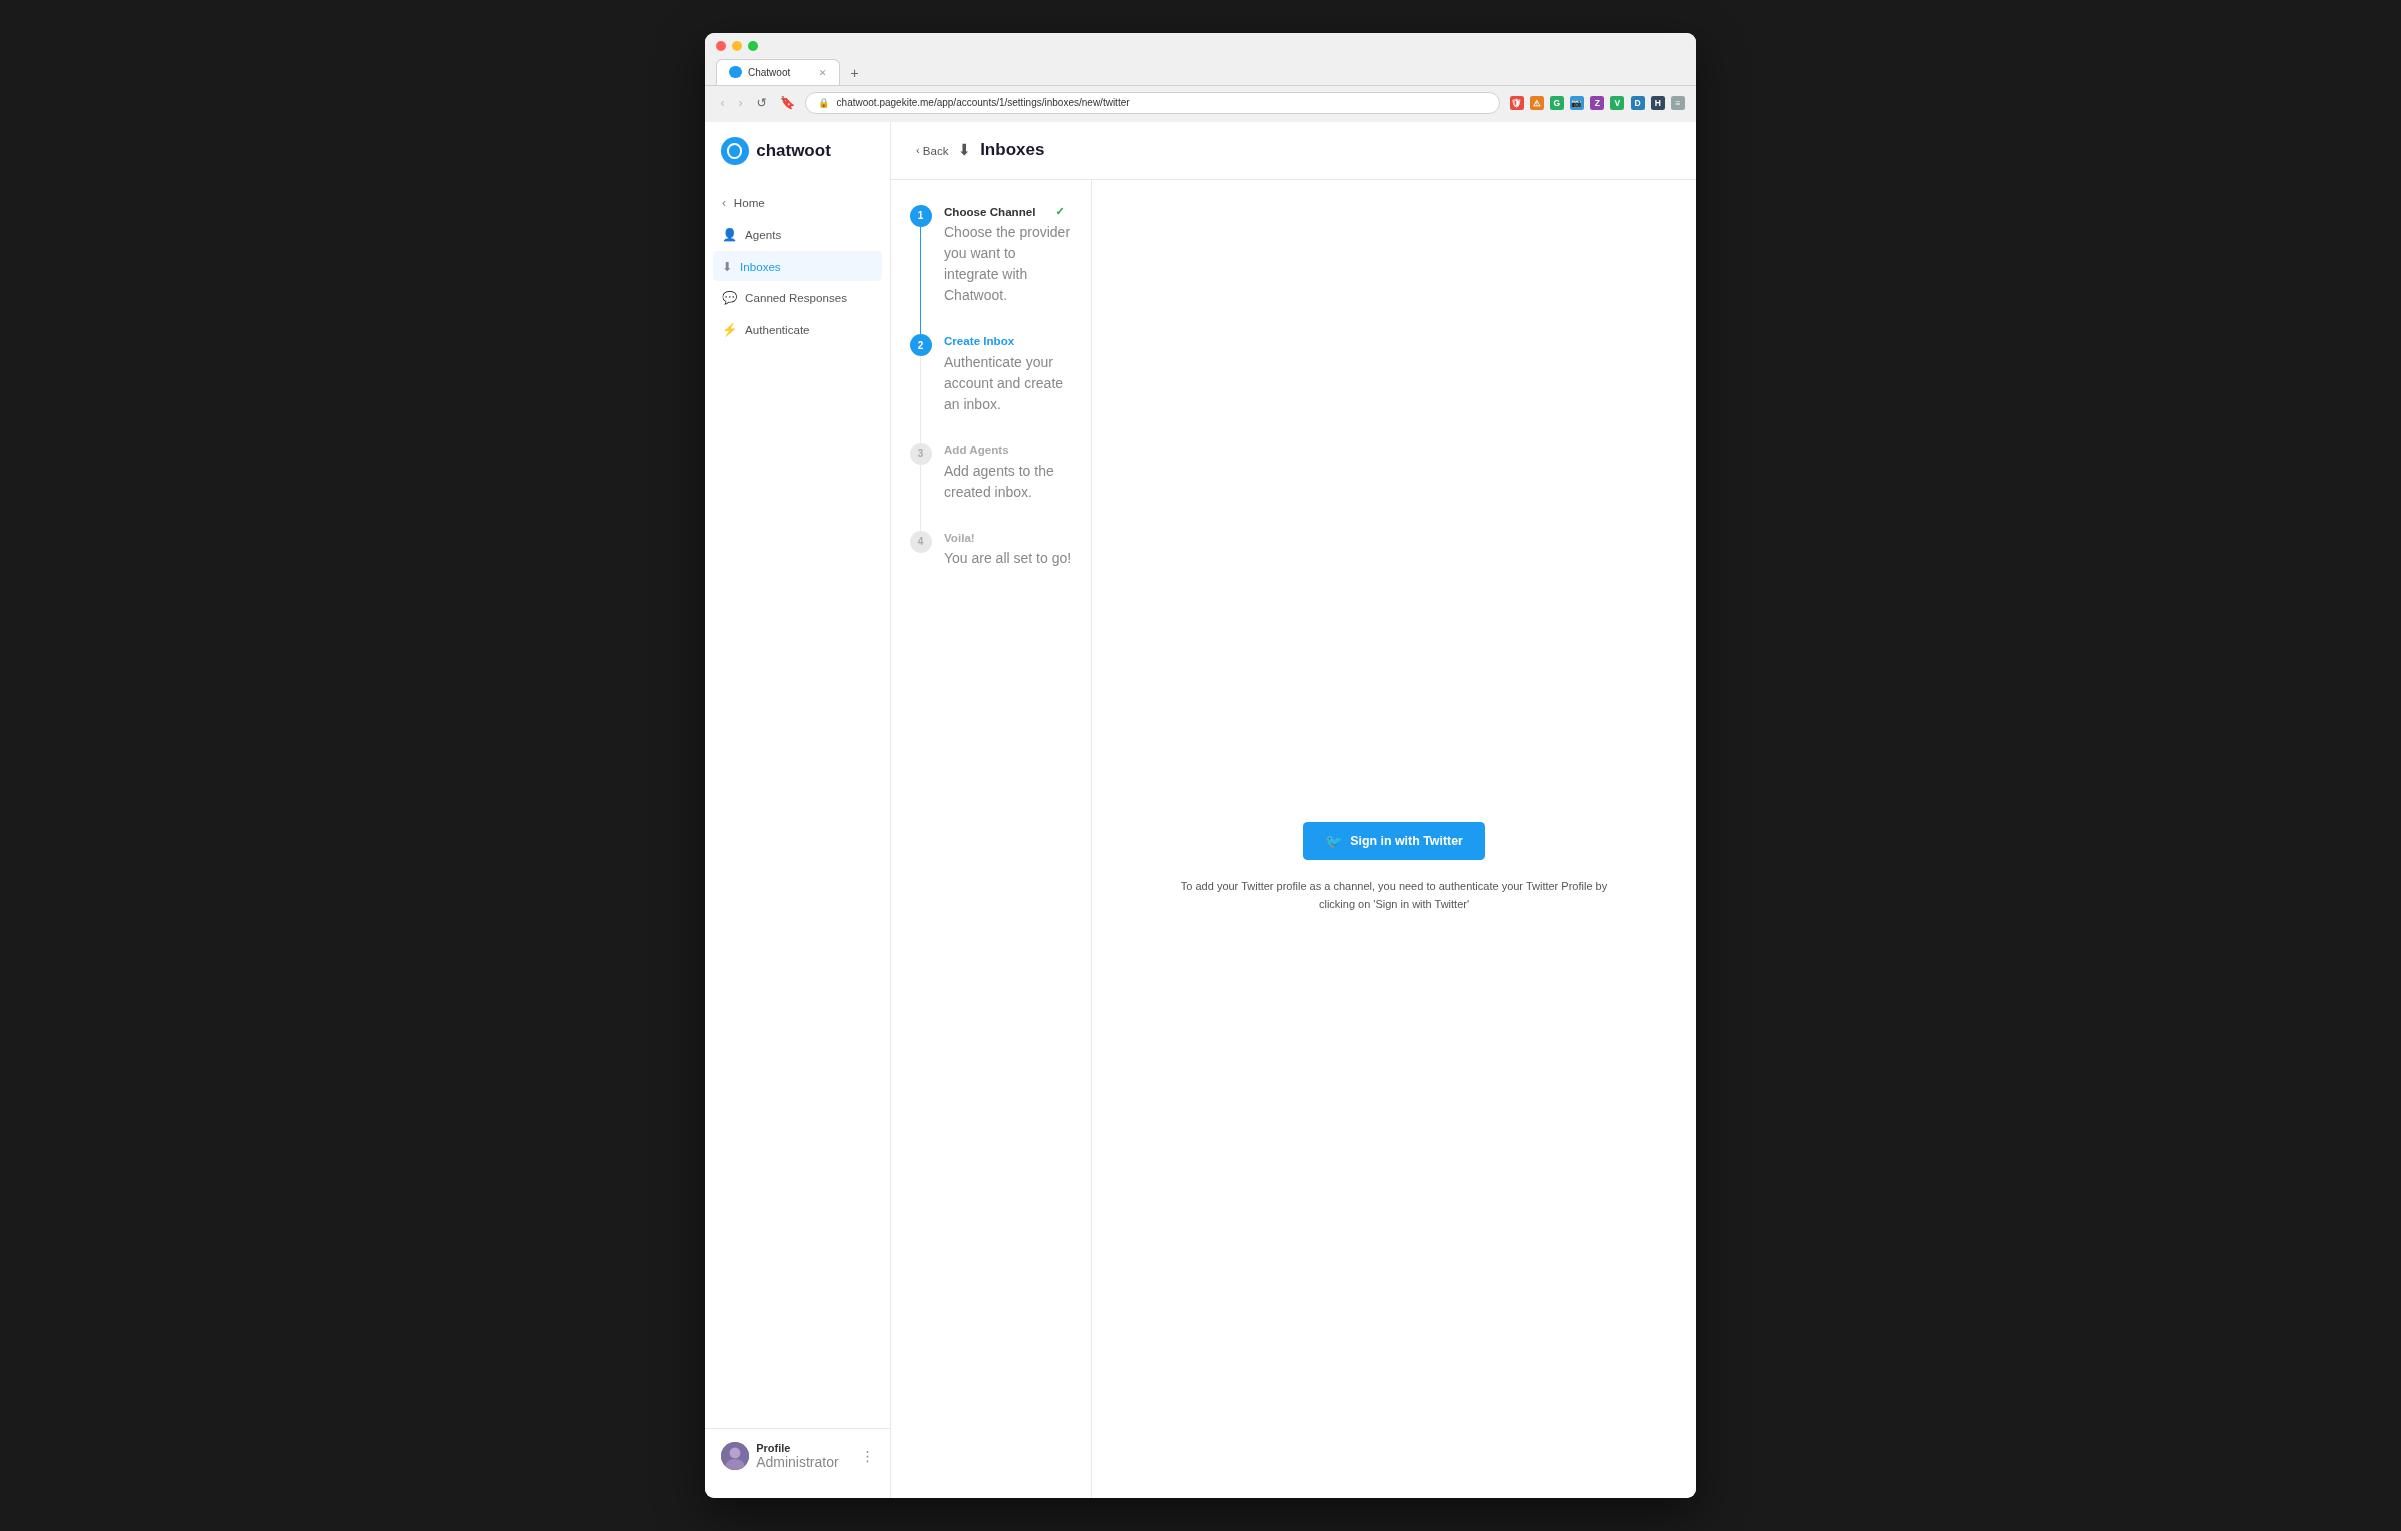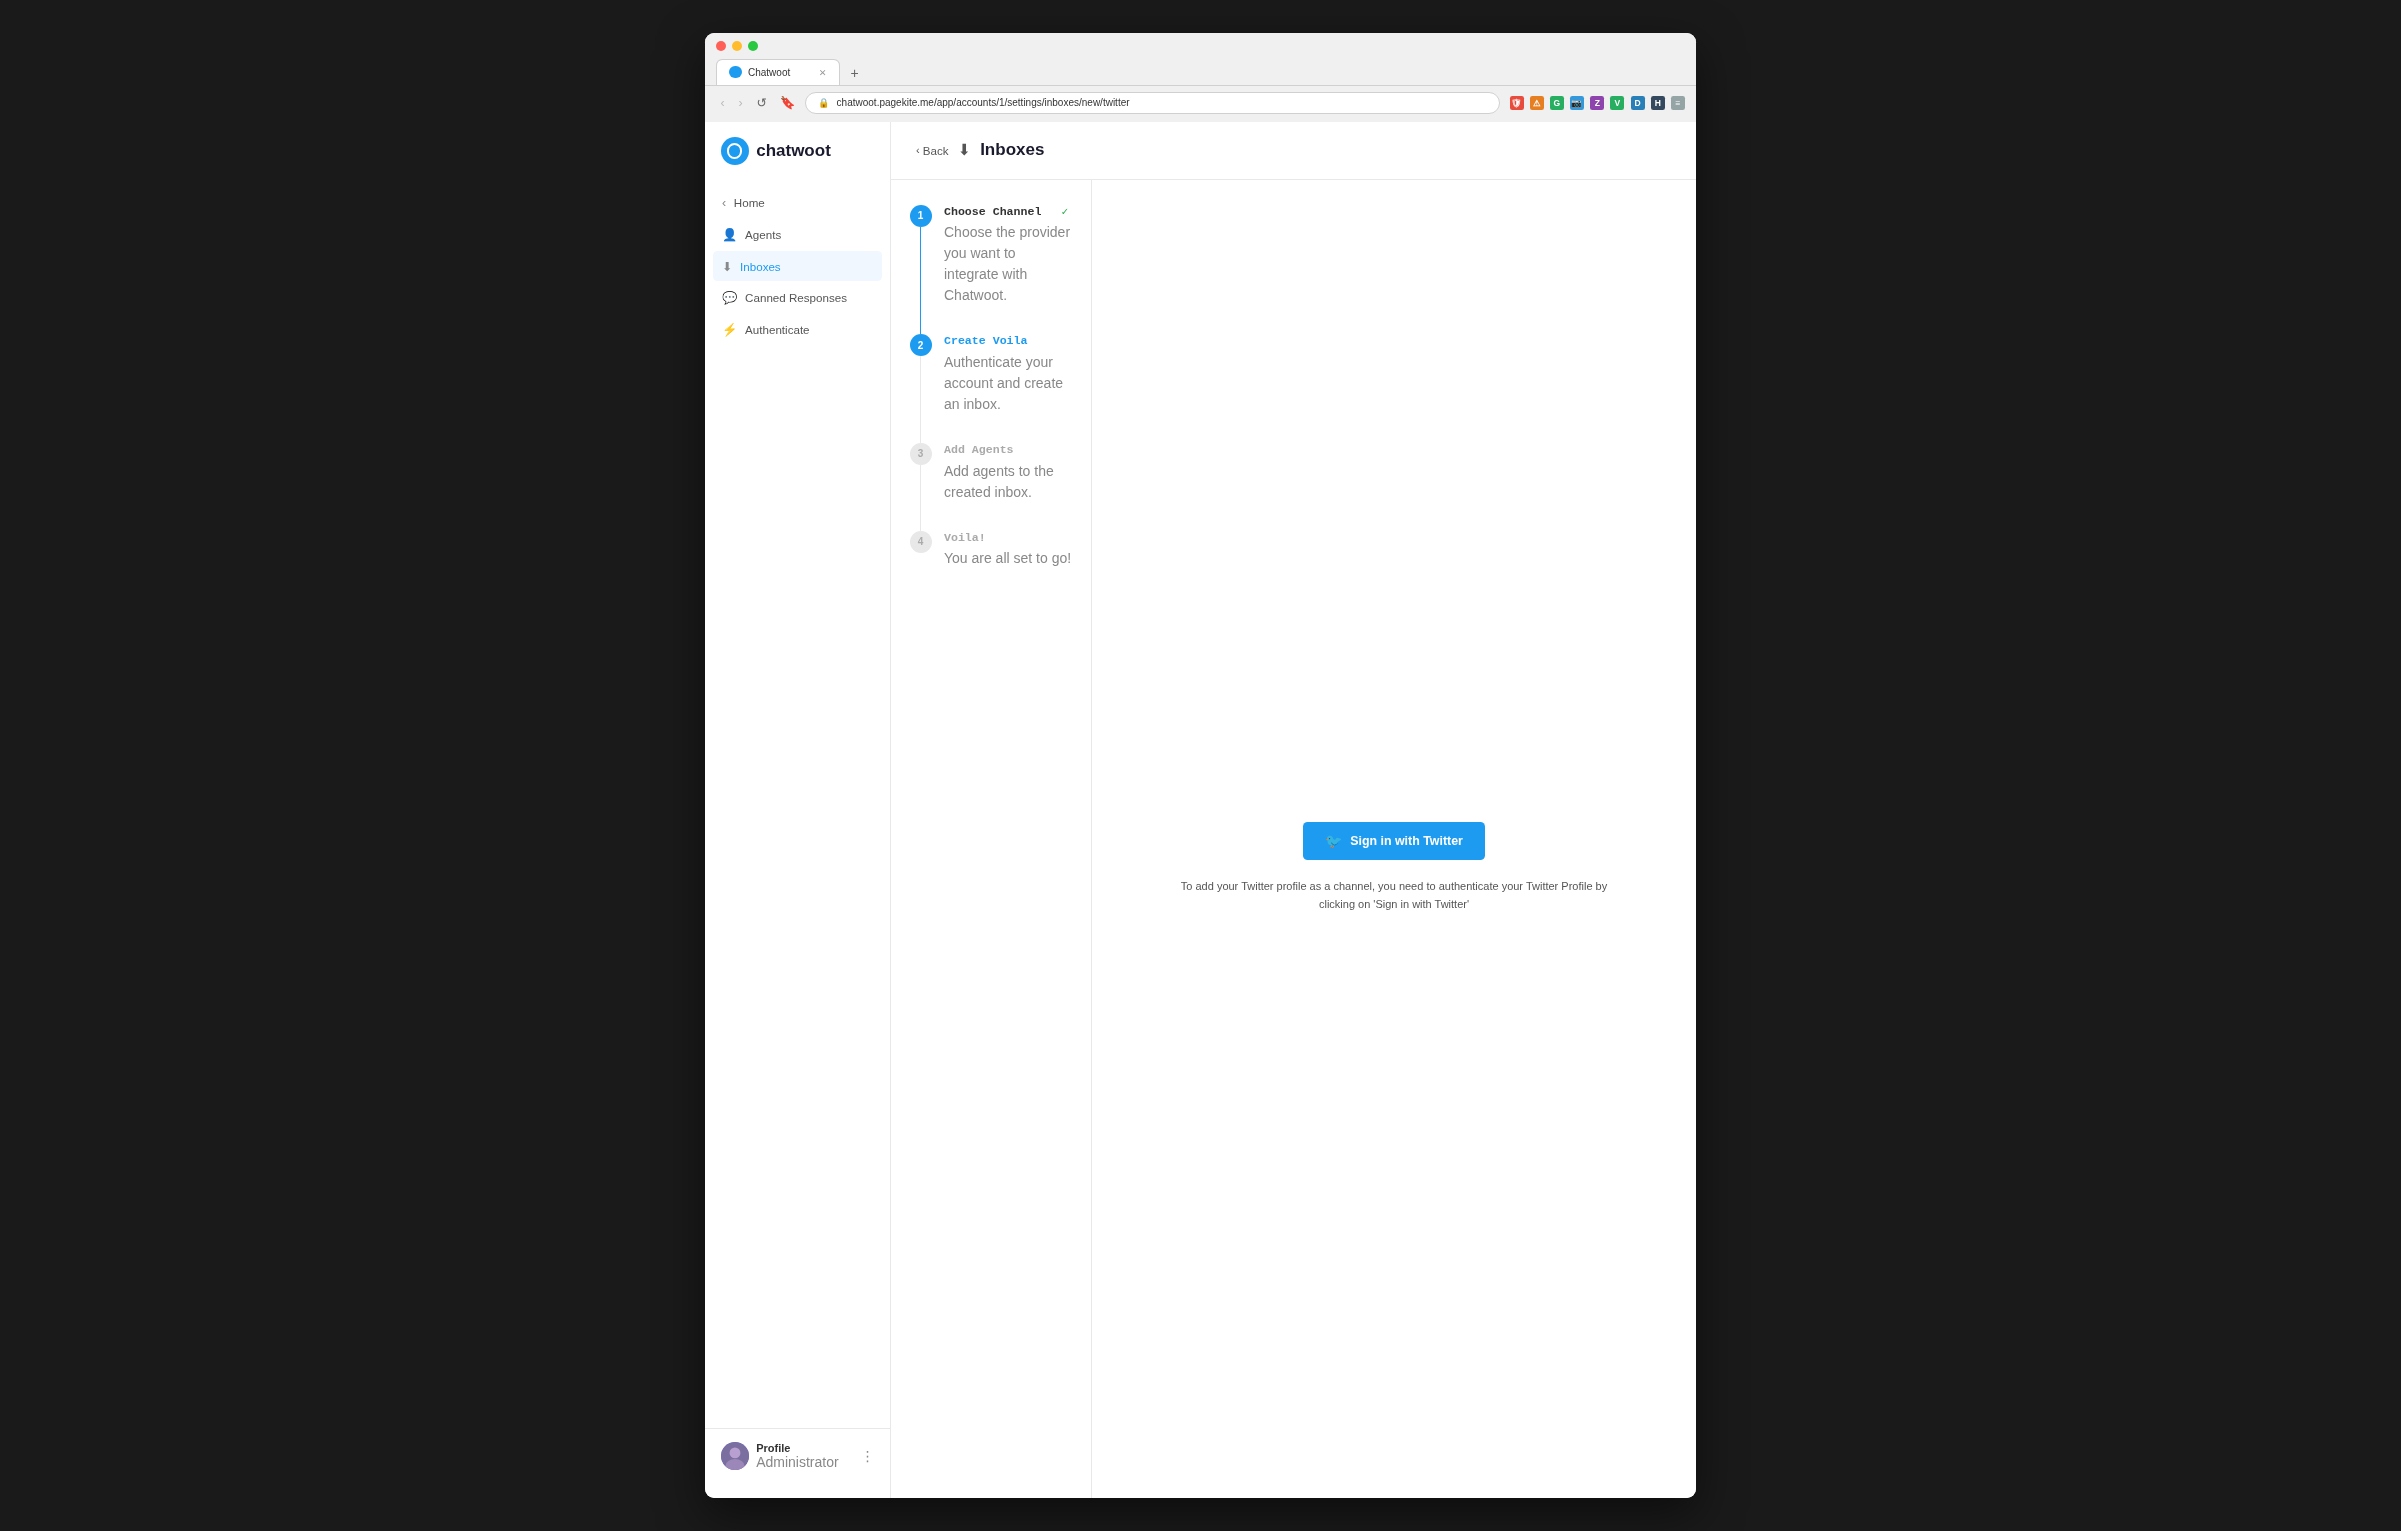--- a/index.html
+++ b/index.html
@@ -357,21 +357,20 @@
       padding-bottom: 28px;
     }
 
     .step-title {
       font-size: 11.6px;
       font-weight: 600;
       margin-bottom: 4.6px;
       display: flex;
       align-items: flex-start;
       gap: 20px;
-      font-family: Liberation Mono, monospace;
     }
 
     .step-title.active { color: #1d9bf0; }
     .step-title.completed { color: #333; }
     .step-title.inactive { color: #aaa; }
 
     .step-desc {
       font-size: 14px;
       color: #888;
       line-height: 1.5;
@@ -539,21 +538,21 @@
             </div>
           </div>
 
           <div class="step-item">
             <div style="position:relative; display:flex; flex-direction:column; align-items:center;">
               <div class="step-number active">2</div>
               <div style="width:1.5px; flex:1; background:#e8e8e8; min-height:46px;"></div>
             </div>
             <div class="step-content">
               <div class="step-title active">
-                <span>Create Voila</span>
+                <span>Create Inbox</span>
               </div>
               <div class="step-desc">Authenticate your account and create an inbox.</div>
             </div>
           </div>
 
           <div class="step-item">
             <div style="position:relative; display:flex; flex-direction:column; align-items:center;">
               <div class="step-number inactive">3</div>
               <div style="width:1.5px; flex:1; background:#e8e8e8; min-height:46px;"></div>
             </div>

